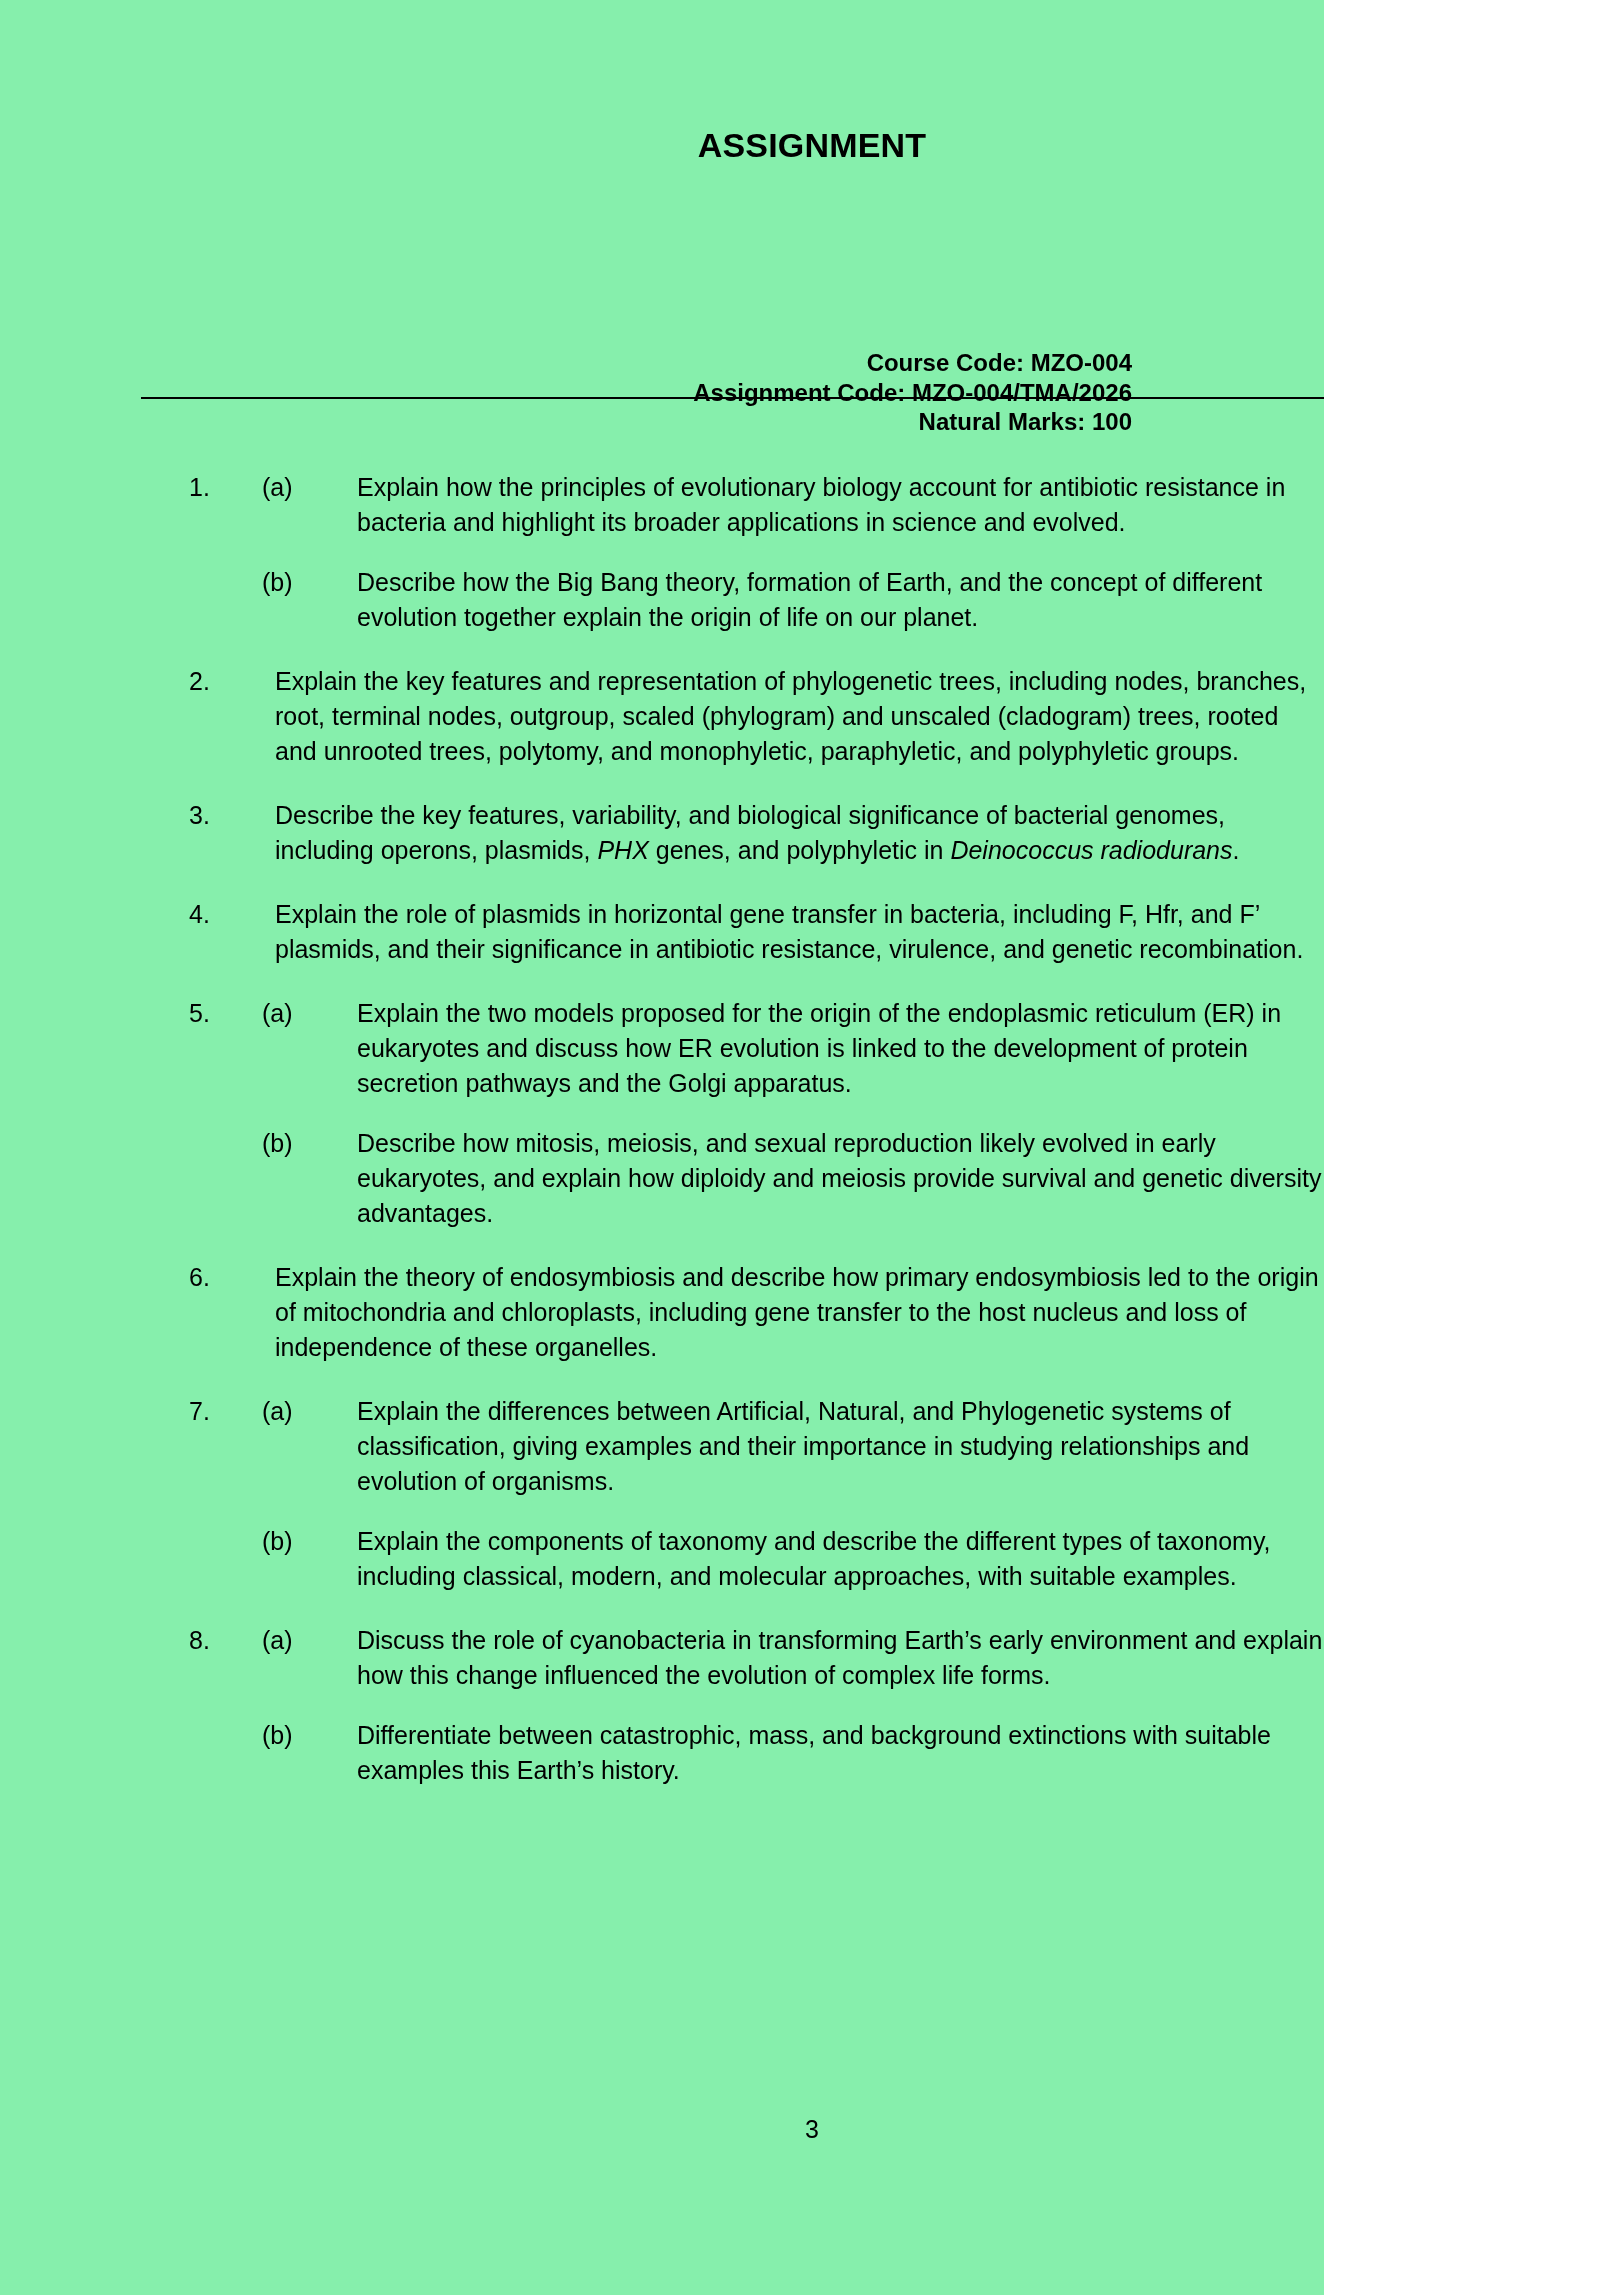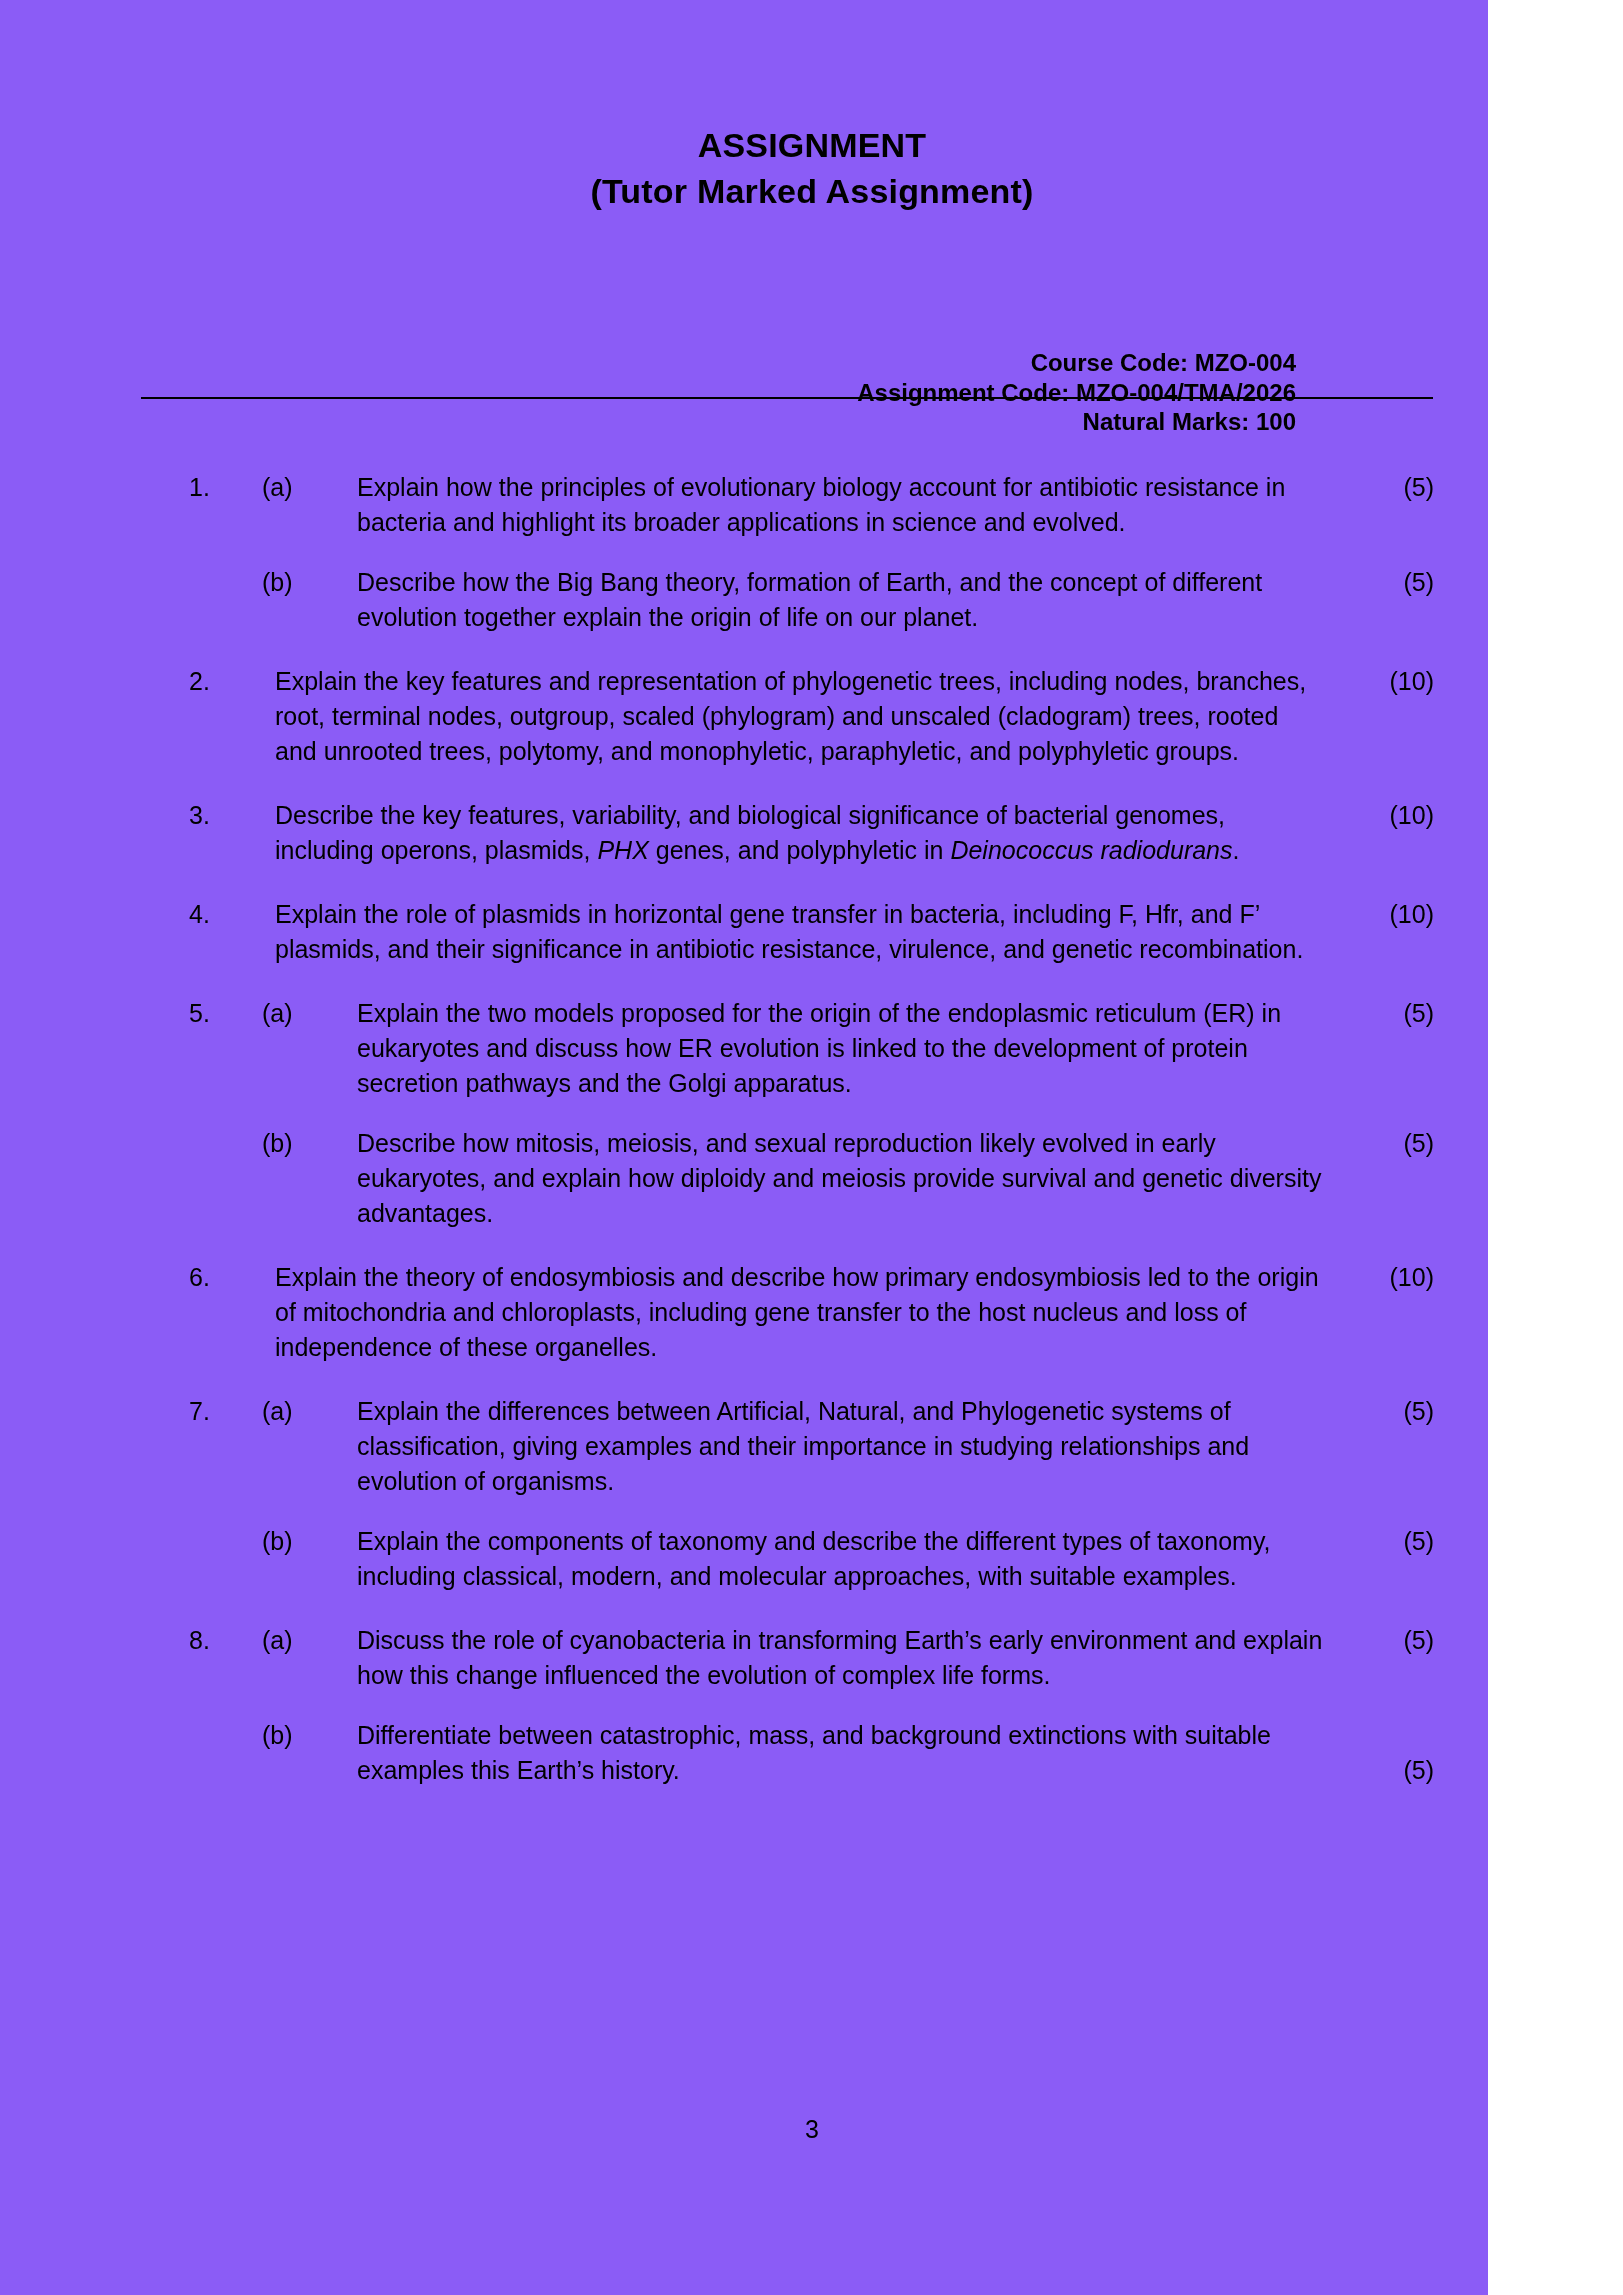--- a/index.html
+++ b/index.html
@@ -6,23 +6,23 @@
     margin: 0;
     padding: 0;
     background: #ffffff;
   }
   body {
     font-family: "Liberation Sans", sans-serif;
     color: #000000;
   }
   .page {
     position: relative;
-    width: 1488px;
+    width: 1324px;
     height: 2295px;
-    background: #8b5cf6;
+    background: #86efac;
     box-sizing: border-box;
     overflow: hidden;
   }
 
   
   .doc-header {
     position: absolute;
     left: 0;
     top: 122px;
     width: 1624px;
@@ -137,21 +137,20 @@
     line-height: 31px;
   }
 </style>
 </head>
 <body>
 
 <div class="page">
 
   <div class="doc-header">
     <div class="title-line">ASSIGNMENT</div>
-    <div class="title-line">(Tutor Marked Assignment)</div>
   </div>
 
   <div class="meta-block">
     <div>Course Code: MZO-004</div>
     <div>Assignment Code: MZO-004/TMA/2026</div>
     <div>Natural Marks: 100</div>
   </div>
 
   <div class="rule"></div>
 

